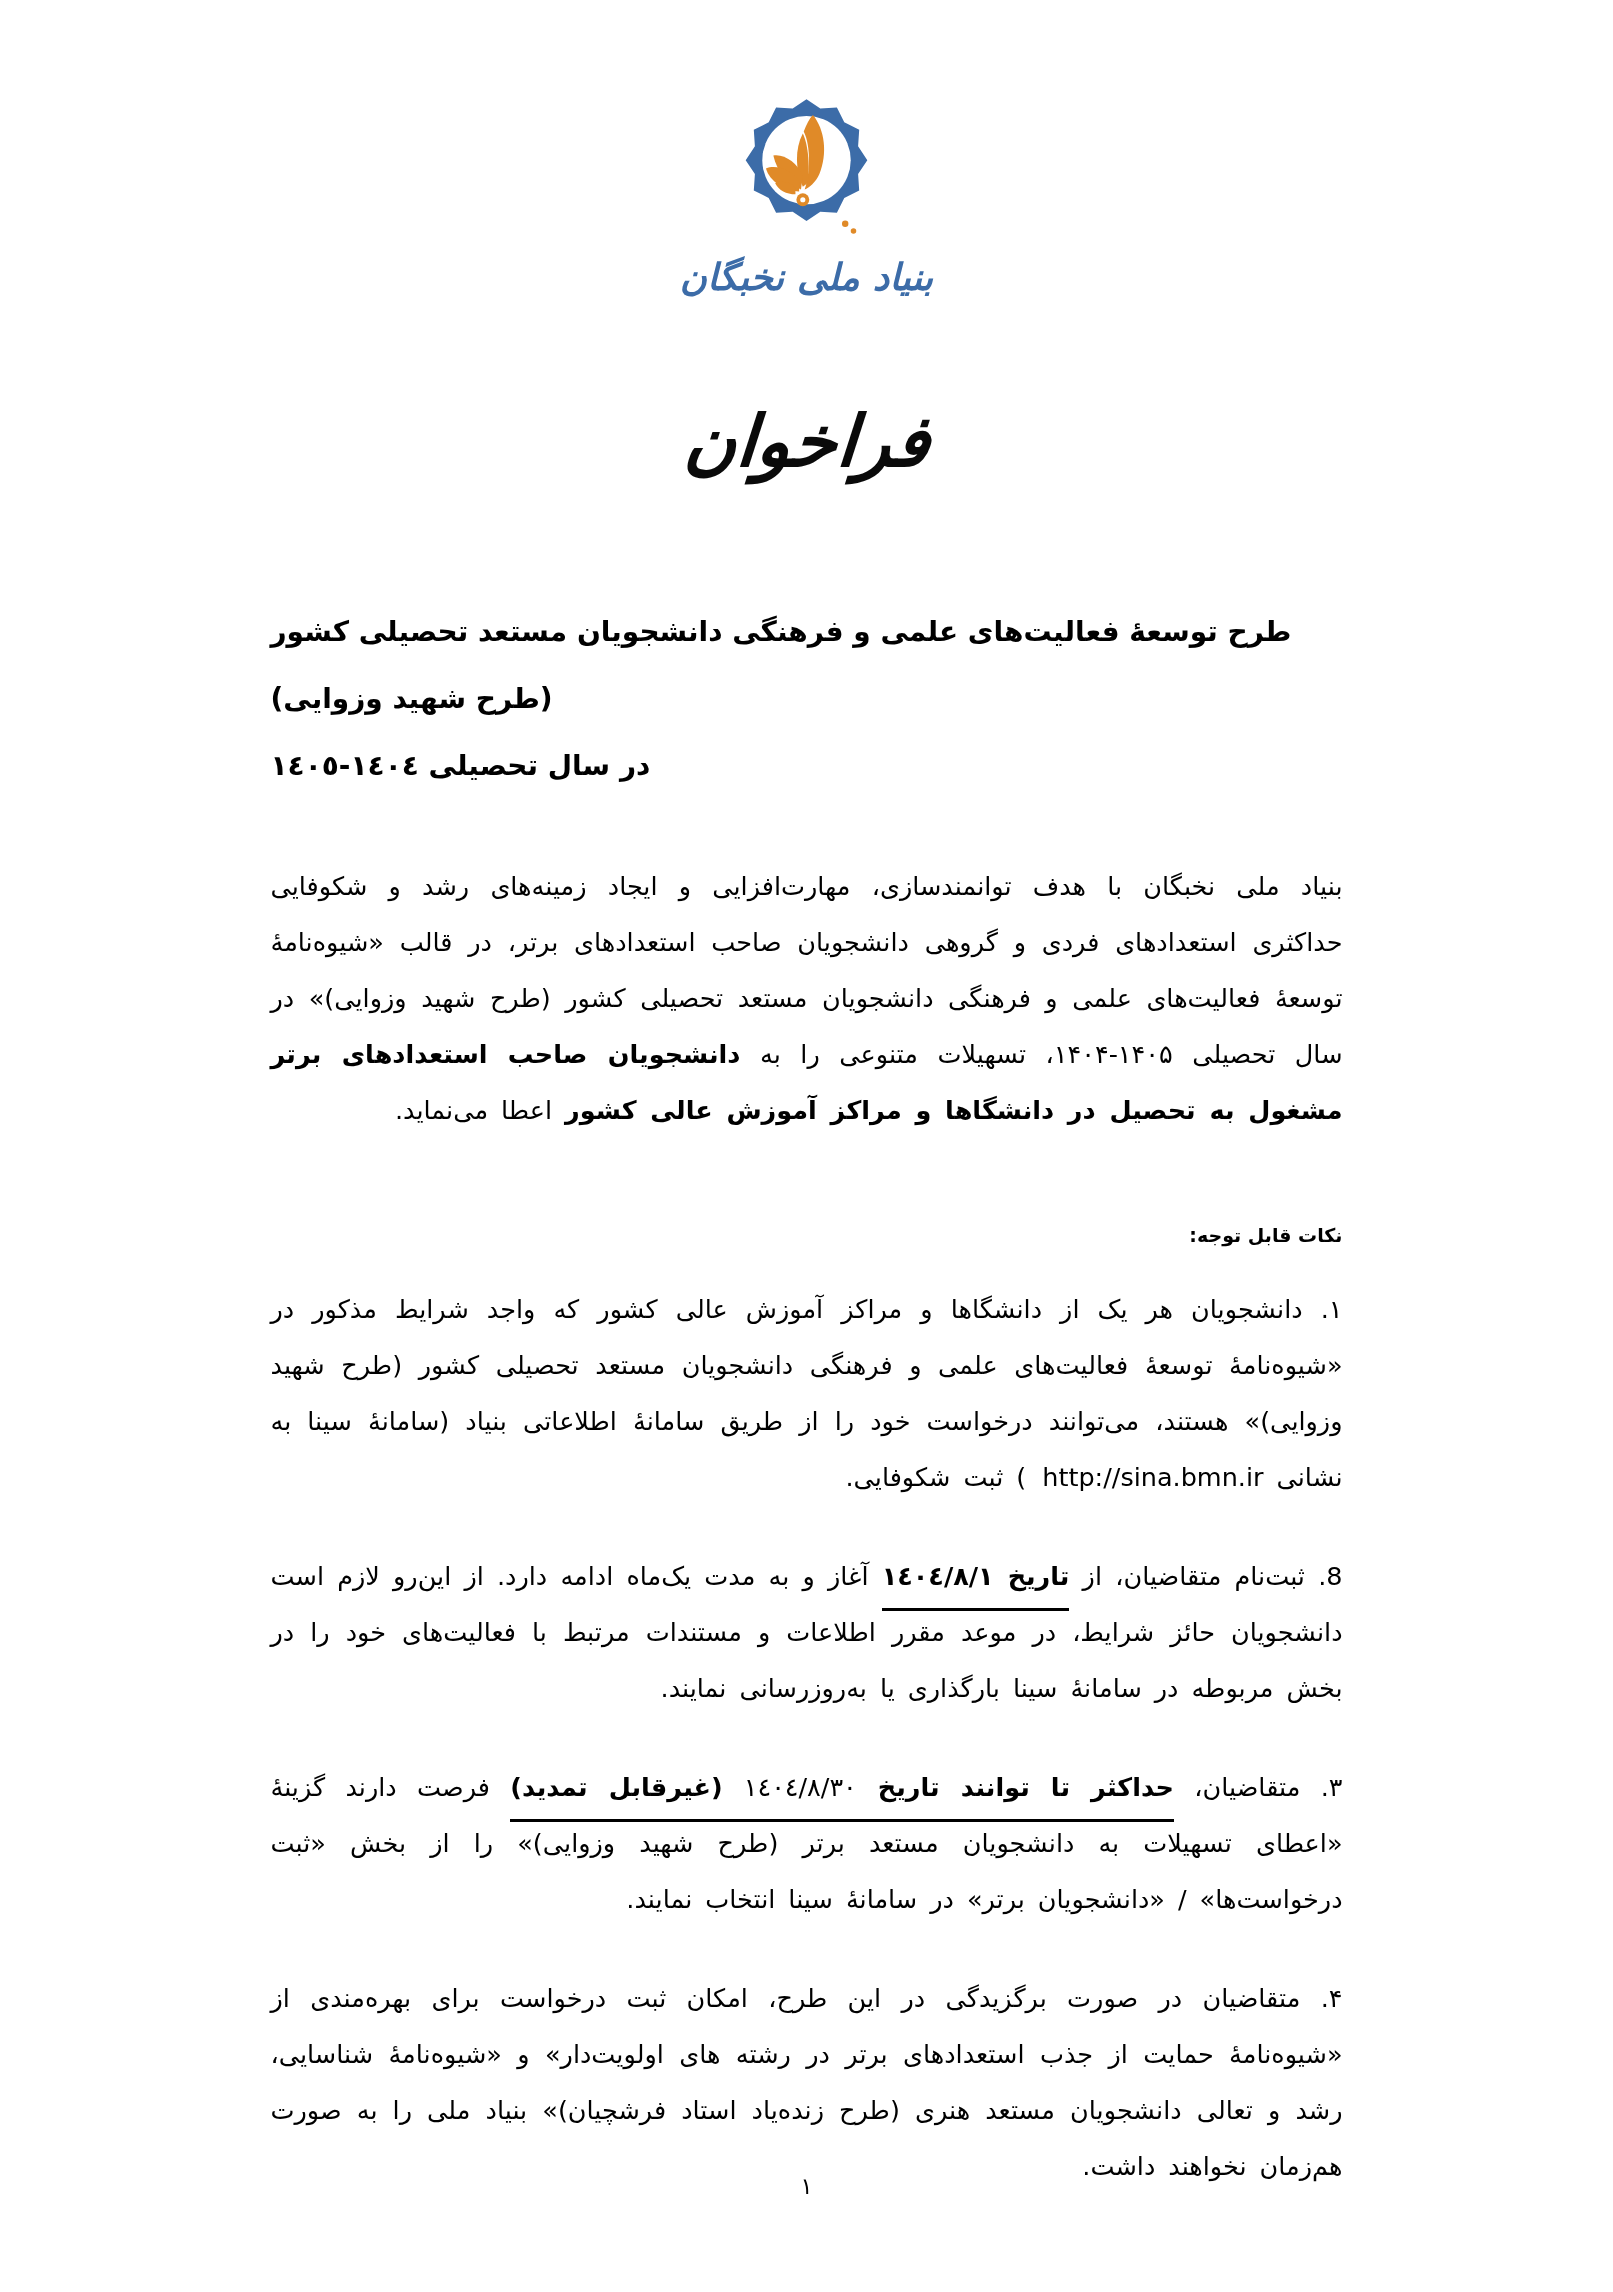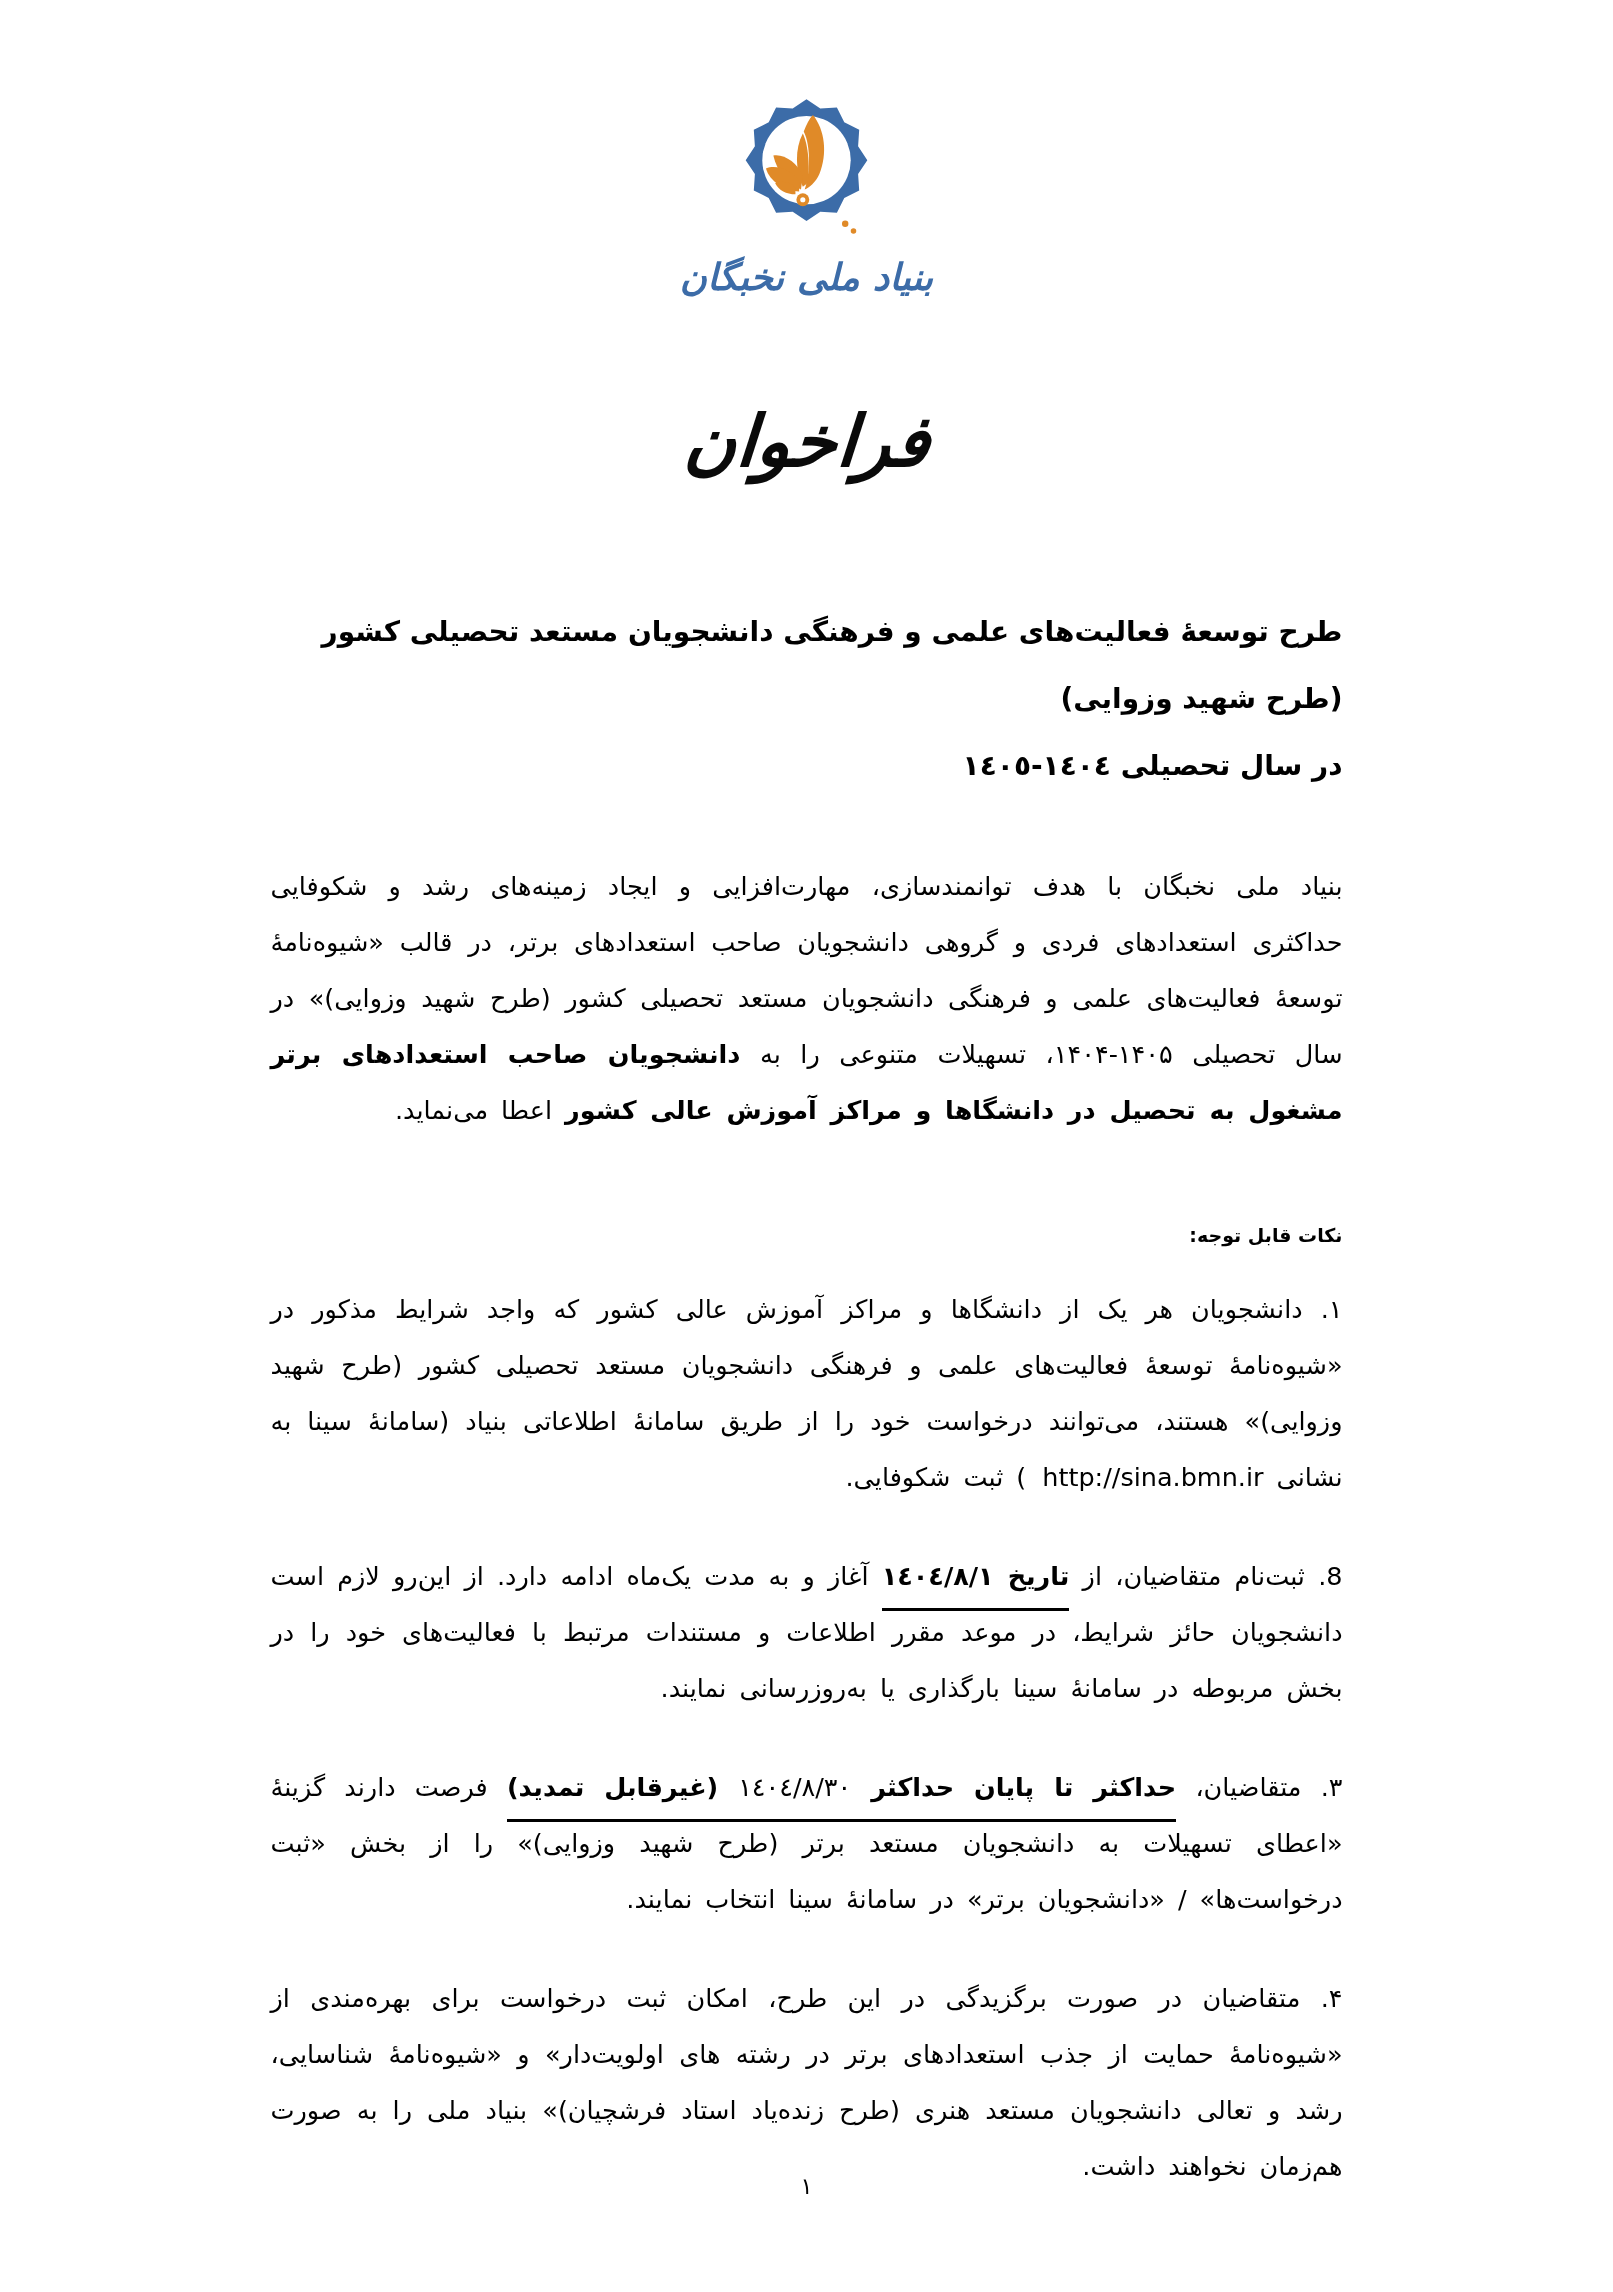--- a/index.html
+++ b/index.html
@@ -14,21 +14,21 @@
   .logo-icon{display:inline-block;line-height:0;}
   .logo-wordmark{
     margin-top:2px;font-size:37px;line-height:69px;font-weight:bold;font-style:italic;
     color:#3c6ca8;letter-spacing:-1px;
   }
   .calligraphy{
     margin-top:84px;text-align:center;font-size:71px;line-height:1.3;
     font-weight:bold;font-style:italic;color:#0a0a0a;transform:skewX(-4deg);
   }
   .doc-title{
-    margin-top:110px;text-align:right;font-weight:bold;
+    margin-top:110px;text-align:left;font-weight:bold;
     font-size:28px;line-height:67px;
   }
   .para{
     text-align:justify;font-size:25.5px;line-height:56px;word-spacing:4.9px;
   }
   .intro{margin-top:59px;}
   .notes-heading{margin-top:78px;font-size:19px;font-weight:bold;line-height:39px;}
   .item{margin-top:43px;}
   .item.first{margin-top:25.5px;}
   .b{font-weight:bold;}
@@ -73,20 +73,20 @@
     </div>
 
     <p class="para intro"><span>بنیاد ملی نخبگان با هدف توانمندسازی، مهارت‌افزایی و ایجاد زمینه‌های رشد و شکوفایی حداکثری استعدادهای فردی و گروهی دانشجویان صاحب استعدادهای برتر، در قالب «شیوه‌نامۀ توسعۀ فعالیت‌های علمی و فرهنگی دانشجویان مستعد تحصیلی کشور (طرح شهید وزوایی)» در سال تحصیلی ⁦۱۴۰۴-۱۴۰۵⁩، تسهیلات متنوعی را به </span><span class="b">دانشجویان صاحب استعدادهای برتر مشغول به تحصیل در دانشگاها و مراکز آموزش عالی کشور</span><span> اعطا می‌نماید.</span></p>
 
     <div class="notes-heading">نکات قابل توجه:</div>
 
     <p class="para item first"><span>۱. دانشجویان هر یک از دانشگاها و مراکز آموزش عالی کشور که واجد شرایط مذکور در «شیوه‌نامۀ توسعۀ فعالیت‌های علمی و فرهنگی دانشجویان مستعد تحصیلی کشور (طرح شهید وزوایی)» هستند، می‌توانند درخواست خود را از طریق سامانۀ اطلاعاتی بنیاد (سامانۀ سینا به نشانی </span><span class="url">http://sina.bmn.ir</span><span>) ثبت شکوفایی.</span></p>
 
     <p class="para item"><span>8. ثبت‌نام متقاضیان، از </span><span class="b u">تاریخ ⁦١٤٠٤/٨/١⁩</span><span> آغاز و به مدت یک‌ماه ادامه دارد. از این‌رو لازم است دانشجویان حائز شرایط، در موعد مقرر اطلاعات و مستندات مرتبط با فعالیت‌های خود را در بخش مربوطه در سامانۀ سینا بارگذاری یا به‌روزرسانی نمایند.</span></p>
 
-    <p class="para item"><span>۳. متقاضیان، </span><span class="b u">حداکثر تا پایان حداکثر </span><span class="u">⁦١٤٠٤/٨/٣٠⁩</span><span class="b u"> (غیرقابل تمدید)</span><span> فرصت دارند گزینۀ «اعطای تسهیلات به دانشجویان مستعد برتر (طرح شهید وزوایی)» را از بخش «ثبت درخواست‌ها» / «دانشجویان برتر» در سامانۀ سینا انتخاب نمایند.</span></p>
+    <p class="para item"><span>۳. متقاضیان، </span><span class="b u">حداکثر تا توانند تاریخ </span><span class="u">⁦١٤٠٤/٨/٣٠⁩</span><span class="b u"> (غیرقابل تمدید)</span><span> فرصت دارند گزینۀ «اعطای تسهیلات به دانشجویان مستعد برتر (طرح شهید وزوایی)» را از بخش «ثبت درخواست‌ها» / «دانشجویان برتر» در سامانۀ سینا انتخاب نمایند.</span></p>
 
     <p class="para item"><span>۴. متقاضیان در صورت برگزیدگی در این طرح، امکان ثبت درخواست برای بهره‌مندی از «شیوه‌نامۀ حمایت از جذب استعدادهای برتر در رشته های اولویت‌دار» و «شیوه‌نامۀ شناسایی، رشد و تعالی دانشجویان مستعد هنری (طرح زنده‌یاد استاد فرشچیان)» بنیاد ملی را به صورت هم‌زمان نخواهند داشت.</span></p>
 
     <div class="page-number">۱</div>
   </div>
 </div>
 
 
 </body></html>

